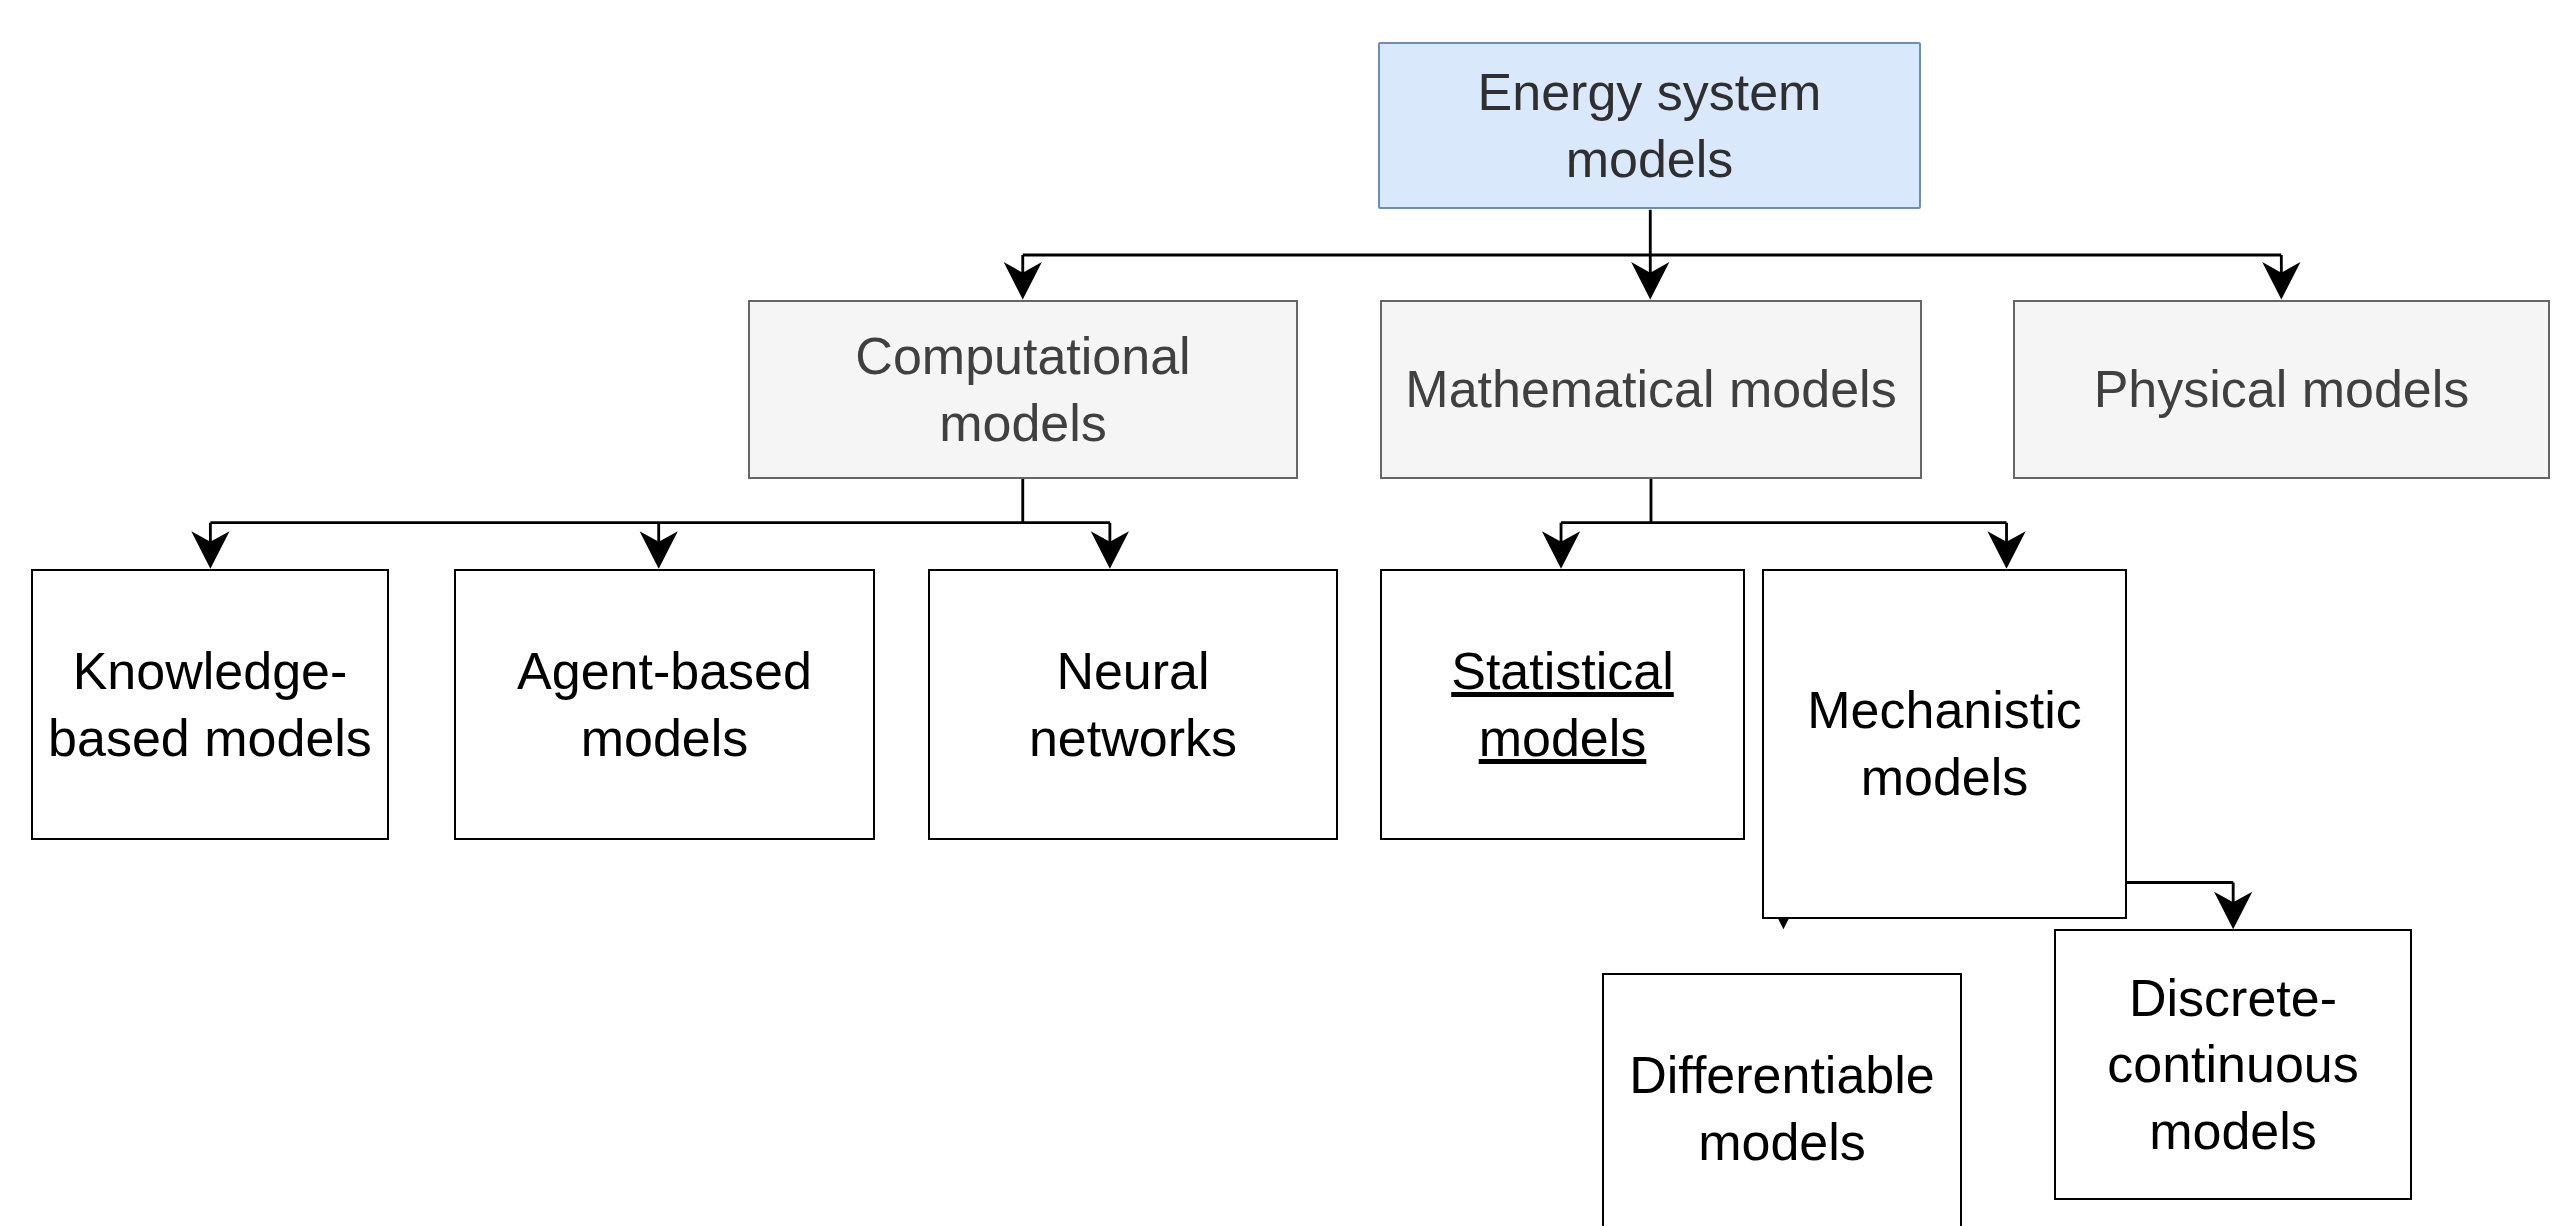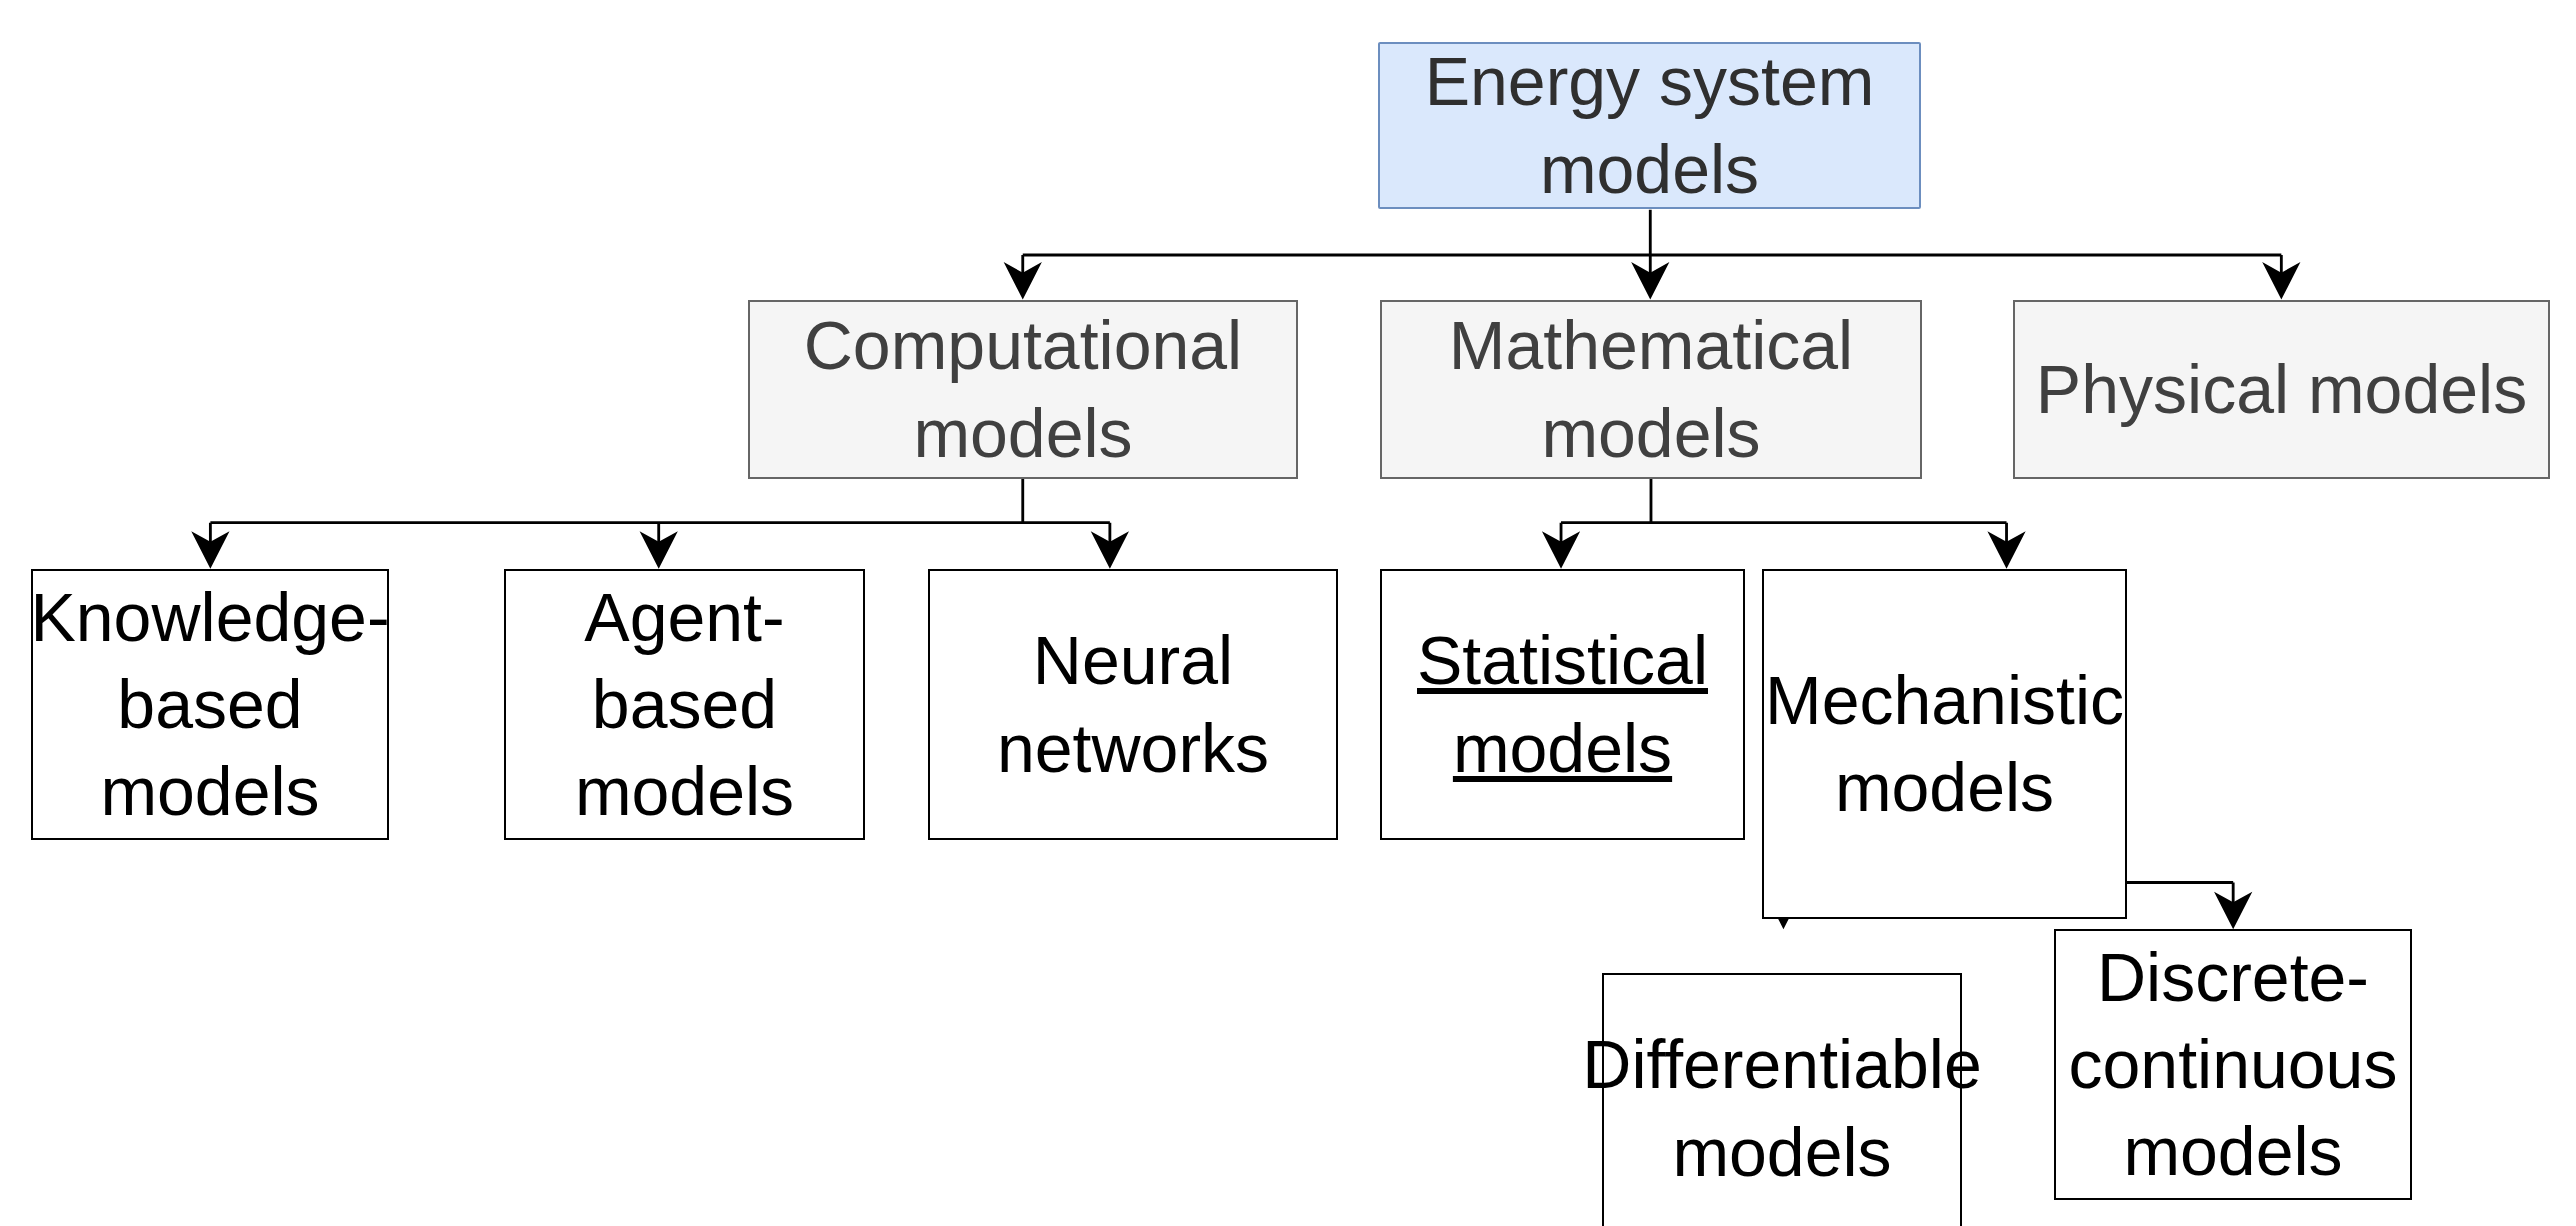--- a/index.html
+++ b/index.html
@@ -26,21 +26,21 @@
     stroke: none;
   }
   .node {
     position: absolute;
     box-sizing: border-box;
     display: flex;
     align-items: center;
     justify-content: center;
     text-align: center;
     white-space: pre-line;
-    font-size: 68px;
+    font-size: 52px;
     line-height: 1.28;
   }
   .node.root {
     background: #dae8fc;
     border: 2.1px solid #6c8ebf;
     border-radius: 2.1px;
     color: #2f2f2f;
   }
   .node.branch {
     background: #f5f5f5;
@@ -89,21 +89,21 @@
   <div class="node branch" style="left:748px; top:300px; width:550px; height:179px;">Computational
 models</div>
 
   <div class="node branch" style="left:1380px; top:300px; width:542px; height:179px;">Mathematical models</div>
 
   <div class="node branch" style="left:2013px; top:300px; width:537px; height:179px;">Physical models</div>
 
   <div class="node leaf" style="left:31px; top:569px; width:358px; height:271px;">Knowledge-
 based models</div>
 
-  <div class="node leaf" style="left:504px; top:569px; width:361px; height:271px;">Agent-based
+  <div class="node leaf" style="left:454px; top:569px; width:421px; height:271px;">Agent-based
 models</div>
 
   <div class="node leaf" style="left:928px; top:569px; width:410px; height:271px;">Neural
 networks</div>
 
   <div class="node leaf" style="left:1380px; top:569px; width:365px; height:271px;text-decoration:underline;">Statistical
 models</div>
 
   <div class="node leaf" style="left:1762px; top:569px; width:365px; height:350px;text-align:center;">Mechanistic
 models</div>

